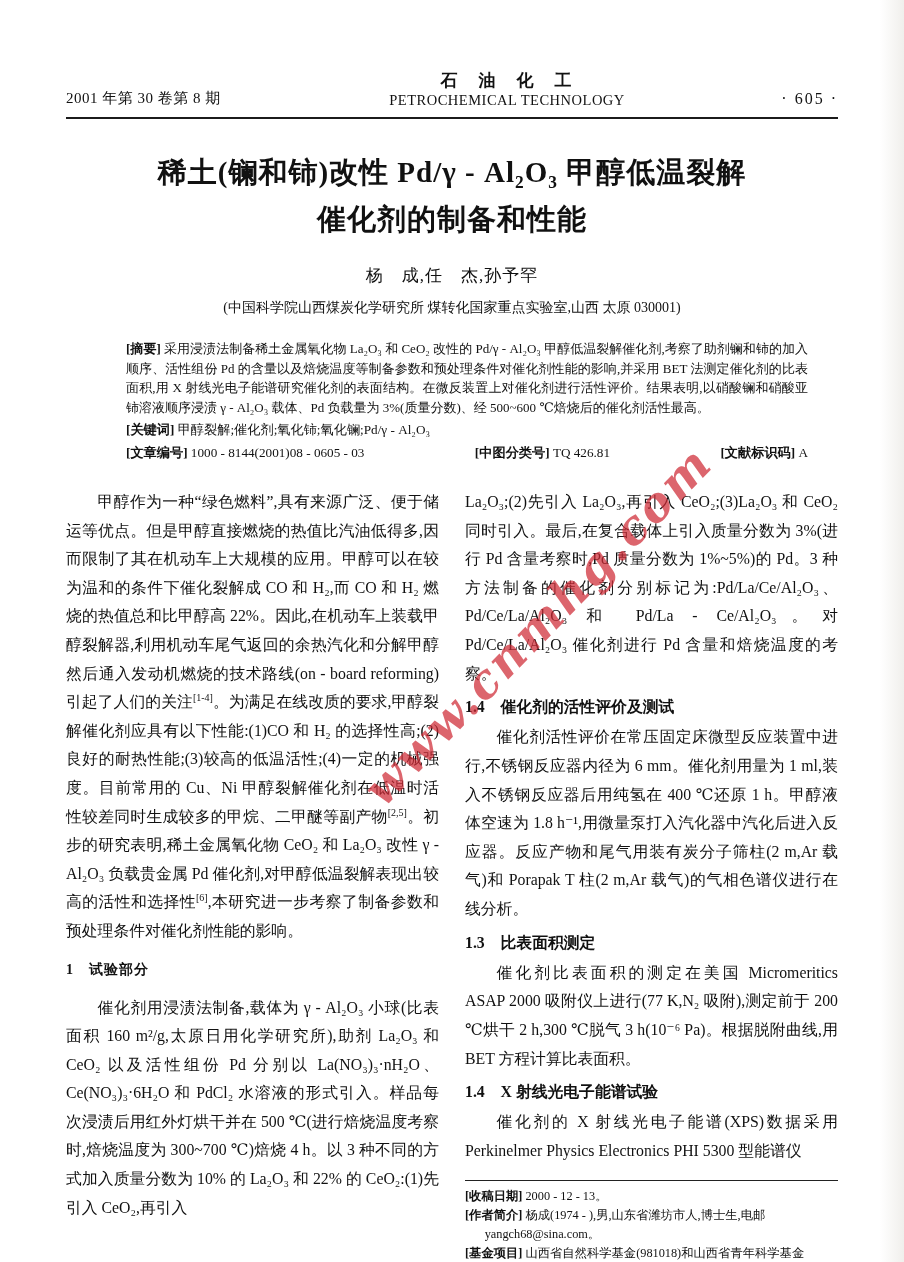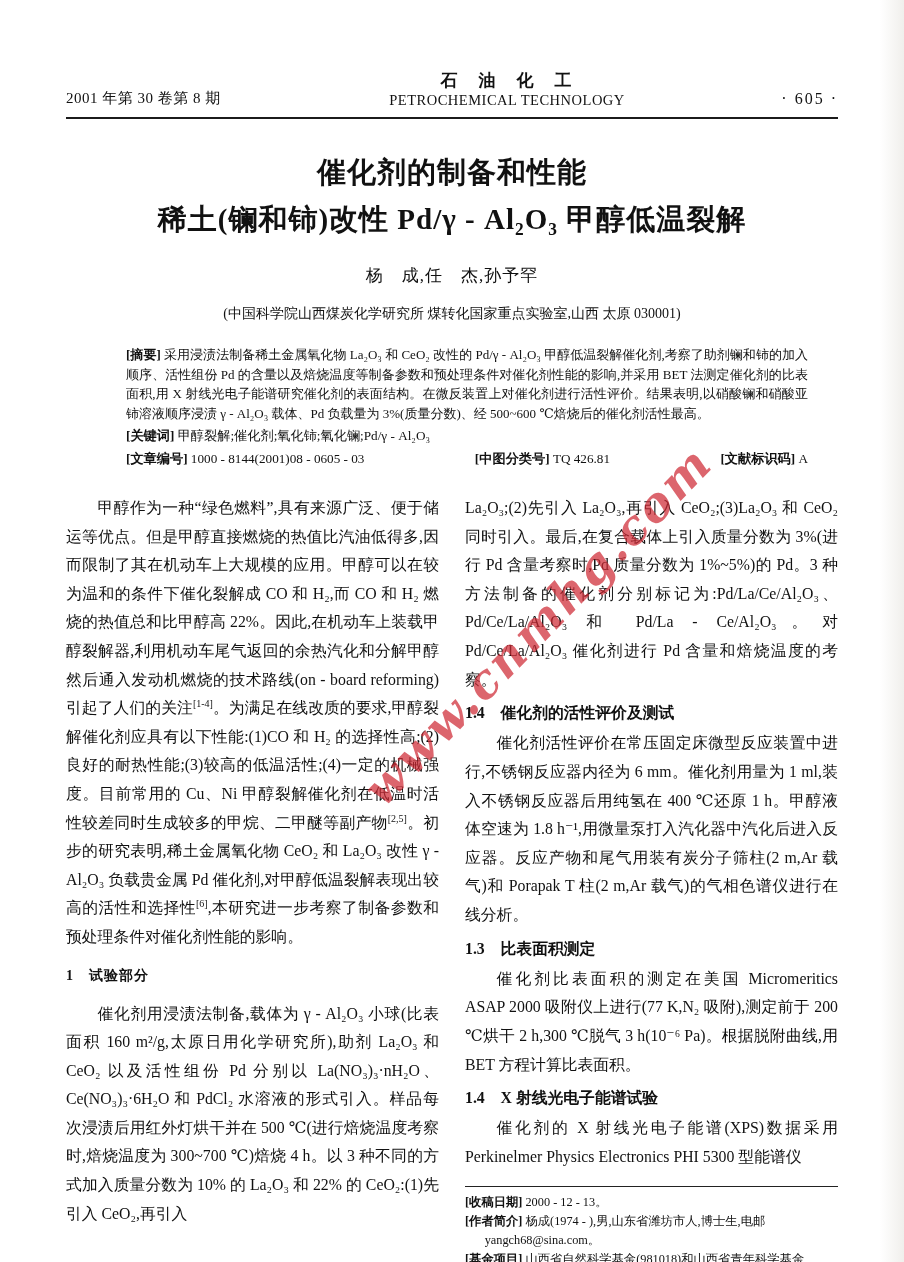--- a/index.html
+++ b/index.html
@@ -31,21 +31,21 @@
   .hdr-journal-en{font-size:14.5px;letter-spacing:.5px;}
   .hdr-page{font-size:16px;padding-bottom:1px;letter-spacing:2px;}
   
   .title{
     margin-top:30px;text-align:center;
     font-size:29px;font-weight:bold;line-height:1.6;
     letter-spacing:1px;
     font-family:"Liberation Serif","DejaVu Serif",serif;
   }
   .authors{margin-top:22px;text-align:center;font-size:17px;letter-spacing:1px;}
-  .affiliation{margin-top:18px;text-align:center;font-size:14px;}
+  .affiliation{margin-top:12px;text-align:center;font-size:14px;}
   
   .meta-zone{margin:22px 0 0 60px;width:682px;}
   .abstract{
     font-size:13px;line-height:1.5;text-align:justify;
   }
   .lbl{font-weight:bold;text-align:right;}
   .kw{margin-top:4px;font-size:13.2px;}
   .idline{
     margin-top:5px;font-size:13.2px;
     display:flex;justify-content:space-between;gap:25px;
@@ -92,22 +92,22 @@
   <div class="hdr">
     <div class="hdr-issue">2001 年第 30 卷第 8 期</div>
     <div class="hdr-center">
       <div class="hdr-journal-cn">石　油　化　工</div>
       <div class="hdr-journal-en">PETROCHEMICAL TECHNOLOGY</div>
     </div>
     <div class="hdr-page">· 605 ·</div>
   </div>
 
   <div class="title">
+    <div>稀土(镧和铈)改性 Pd/γ - Al₂O₃ 甲醇低温裂解</div>
     <div>催化剂的制备和性能</div>
-    <div>稀土(镧和铈)改性 Pd/γ - Al₂O₃ 甲醇低温裂解</div>
   </div>
 
   <div class="authors">杨　成,任　杰,孙予罕</div>
   <div class="affiliation">(中国科学院山西煤炭化学研究所 煤转化国家重点实验室,山西 太原 030001)</div>
 
   <div class="meta-zone">
     <div class="abstract"><span class="lbl">[摘要]</span><span> 采用浸渍法制备稀土金属氧化物 La₂O₃ 和 CeO₂ 改性的 Pd/γ - Al₂O₃ 甲醇低温裂解催化剂,考察了助剂镧和铈的加入顺序、活性组份 Pd 的含量以及焙烧温度等制备参数和预处理条件对催化剂性能的影响,并采用 BET 法测定催化剂的比表面积,用 X 射线光电子能谱研究催化剂的表面结构。在微反装置上对催化剂进行活性评价。结果表明,以硝酸镧和硝酸亚铈溶液顺序浸渍 γ - Al₂O₃ 载体、Pd 负载量为 3%(质量分数)、经 500~600 ℃焙烧后的催化剂活性最高。</span></div>
     <div class="kw"><span class="lbl">[关键词]</span><span> 甲醇裂解;催化剂;氧化铈;氧化镧;Pd/γ - Al₂O₃</span></div>
     <div class="idline">
       <span class="seg"><span class="lbl">[文章编号]</span><span> 1000 - 8144(2001)08 - 0605 - 03</span></span>

